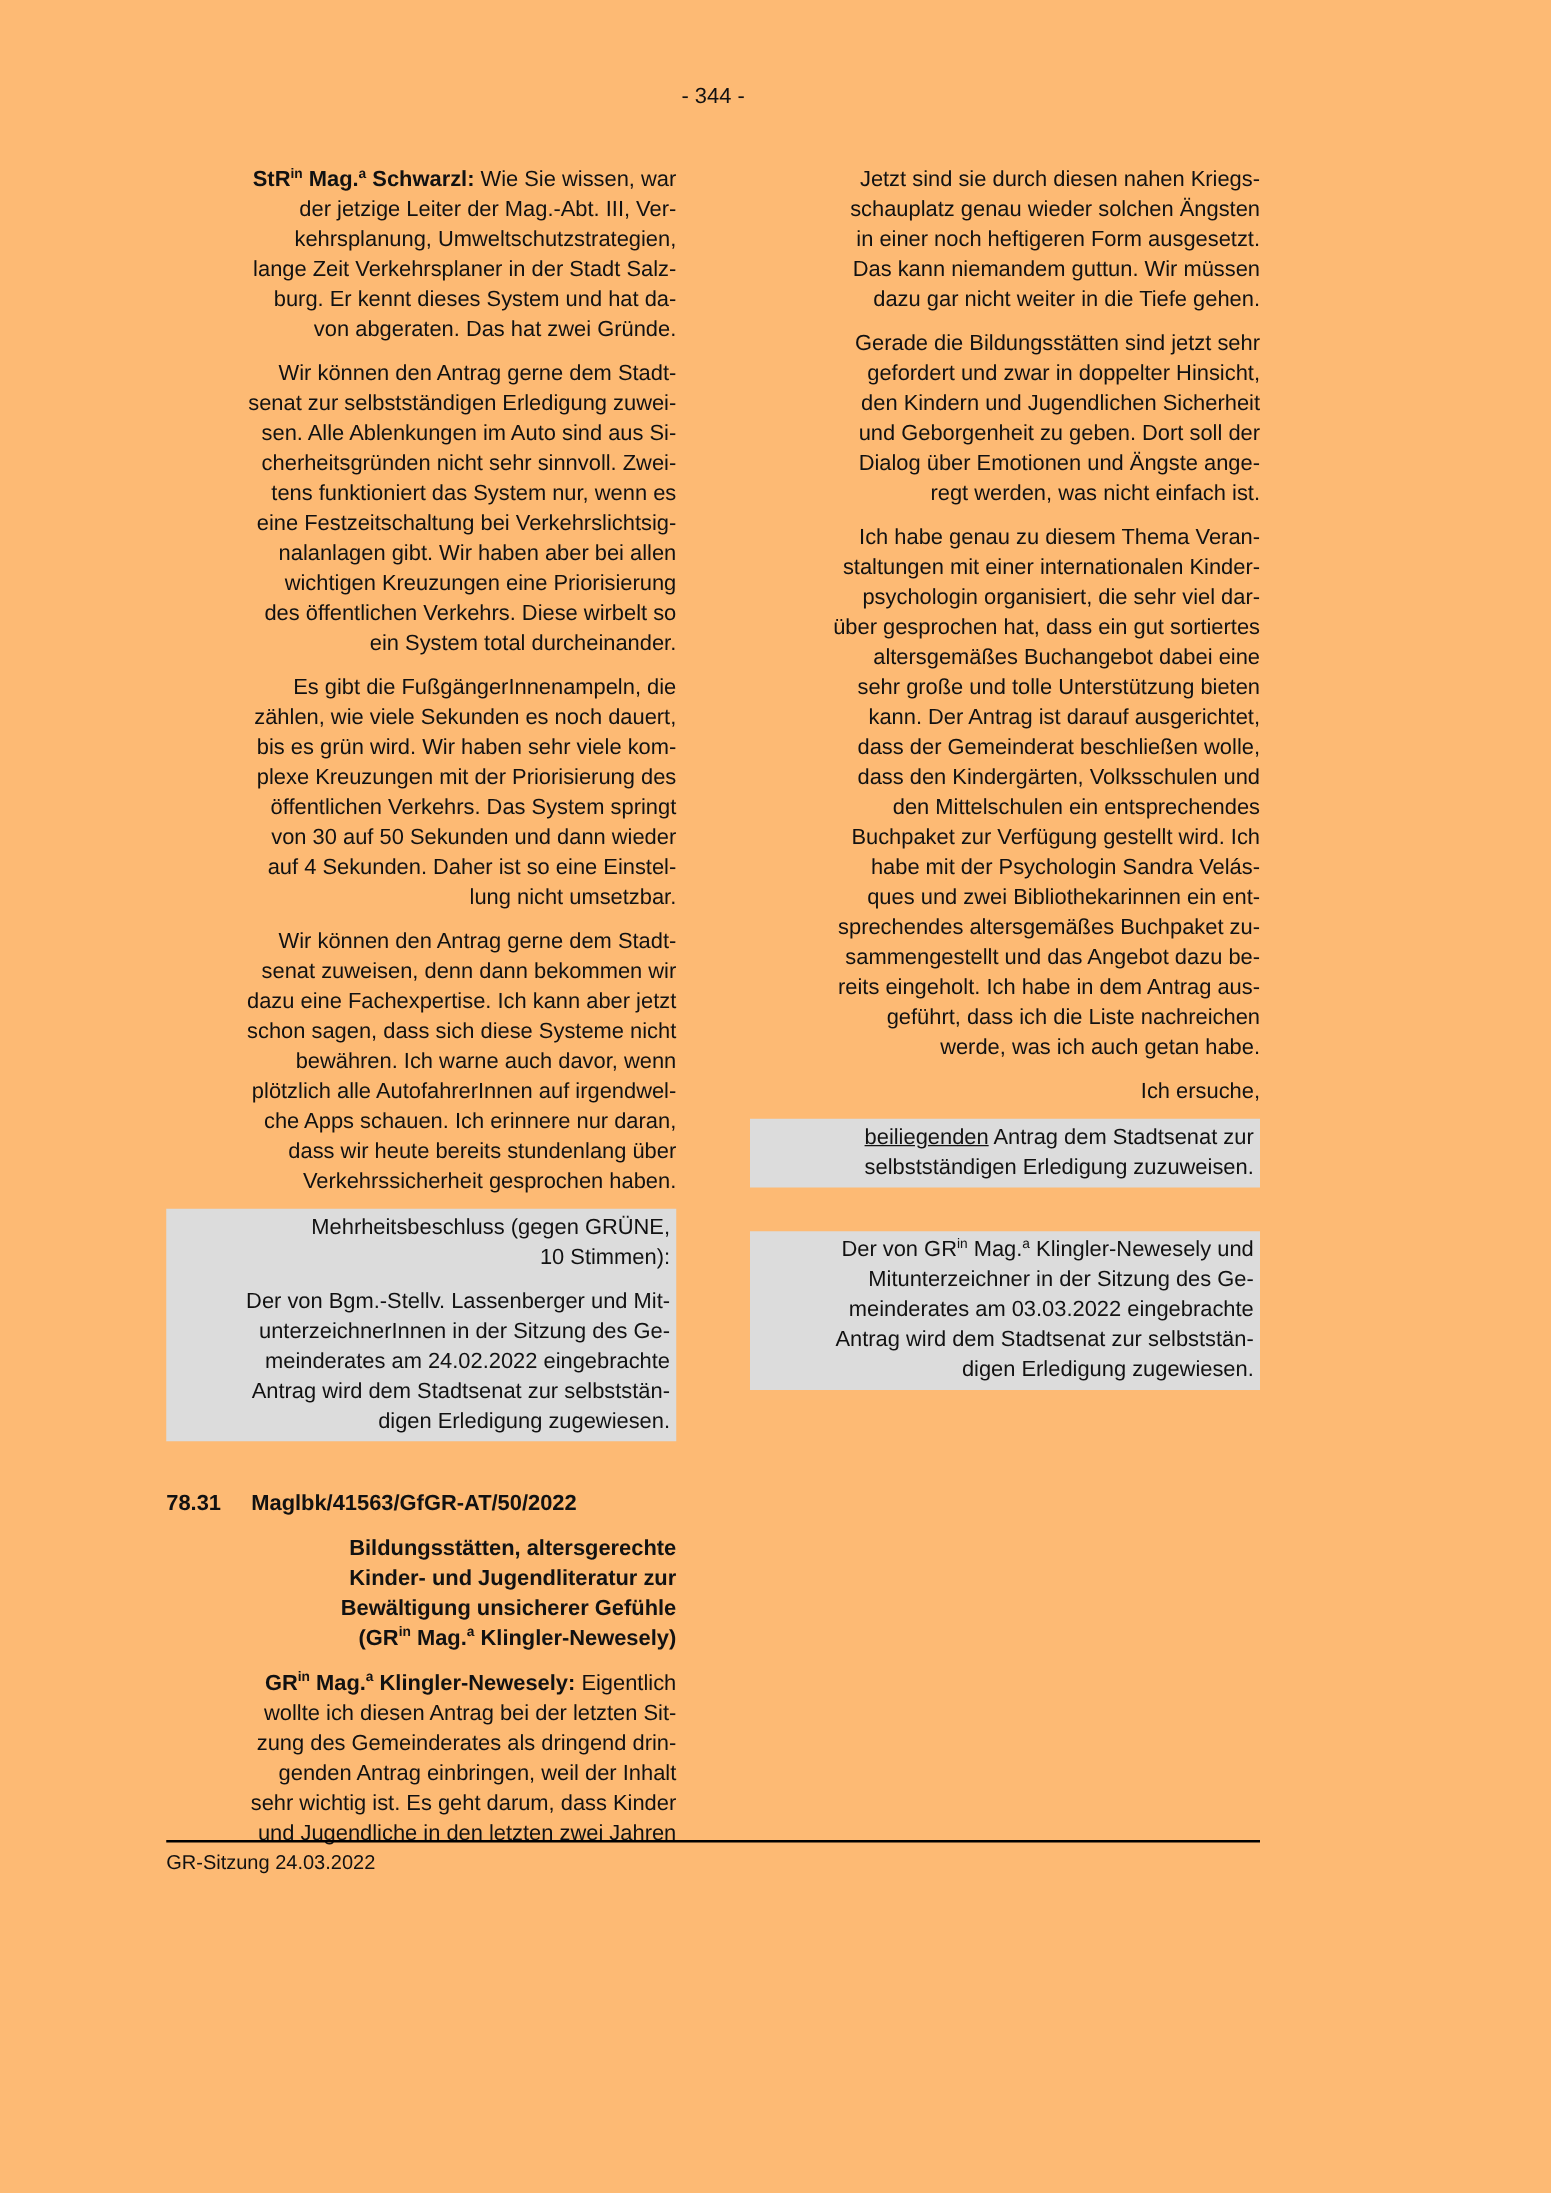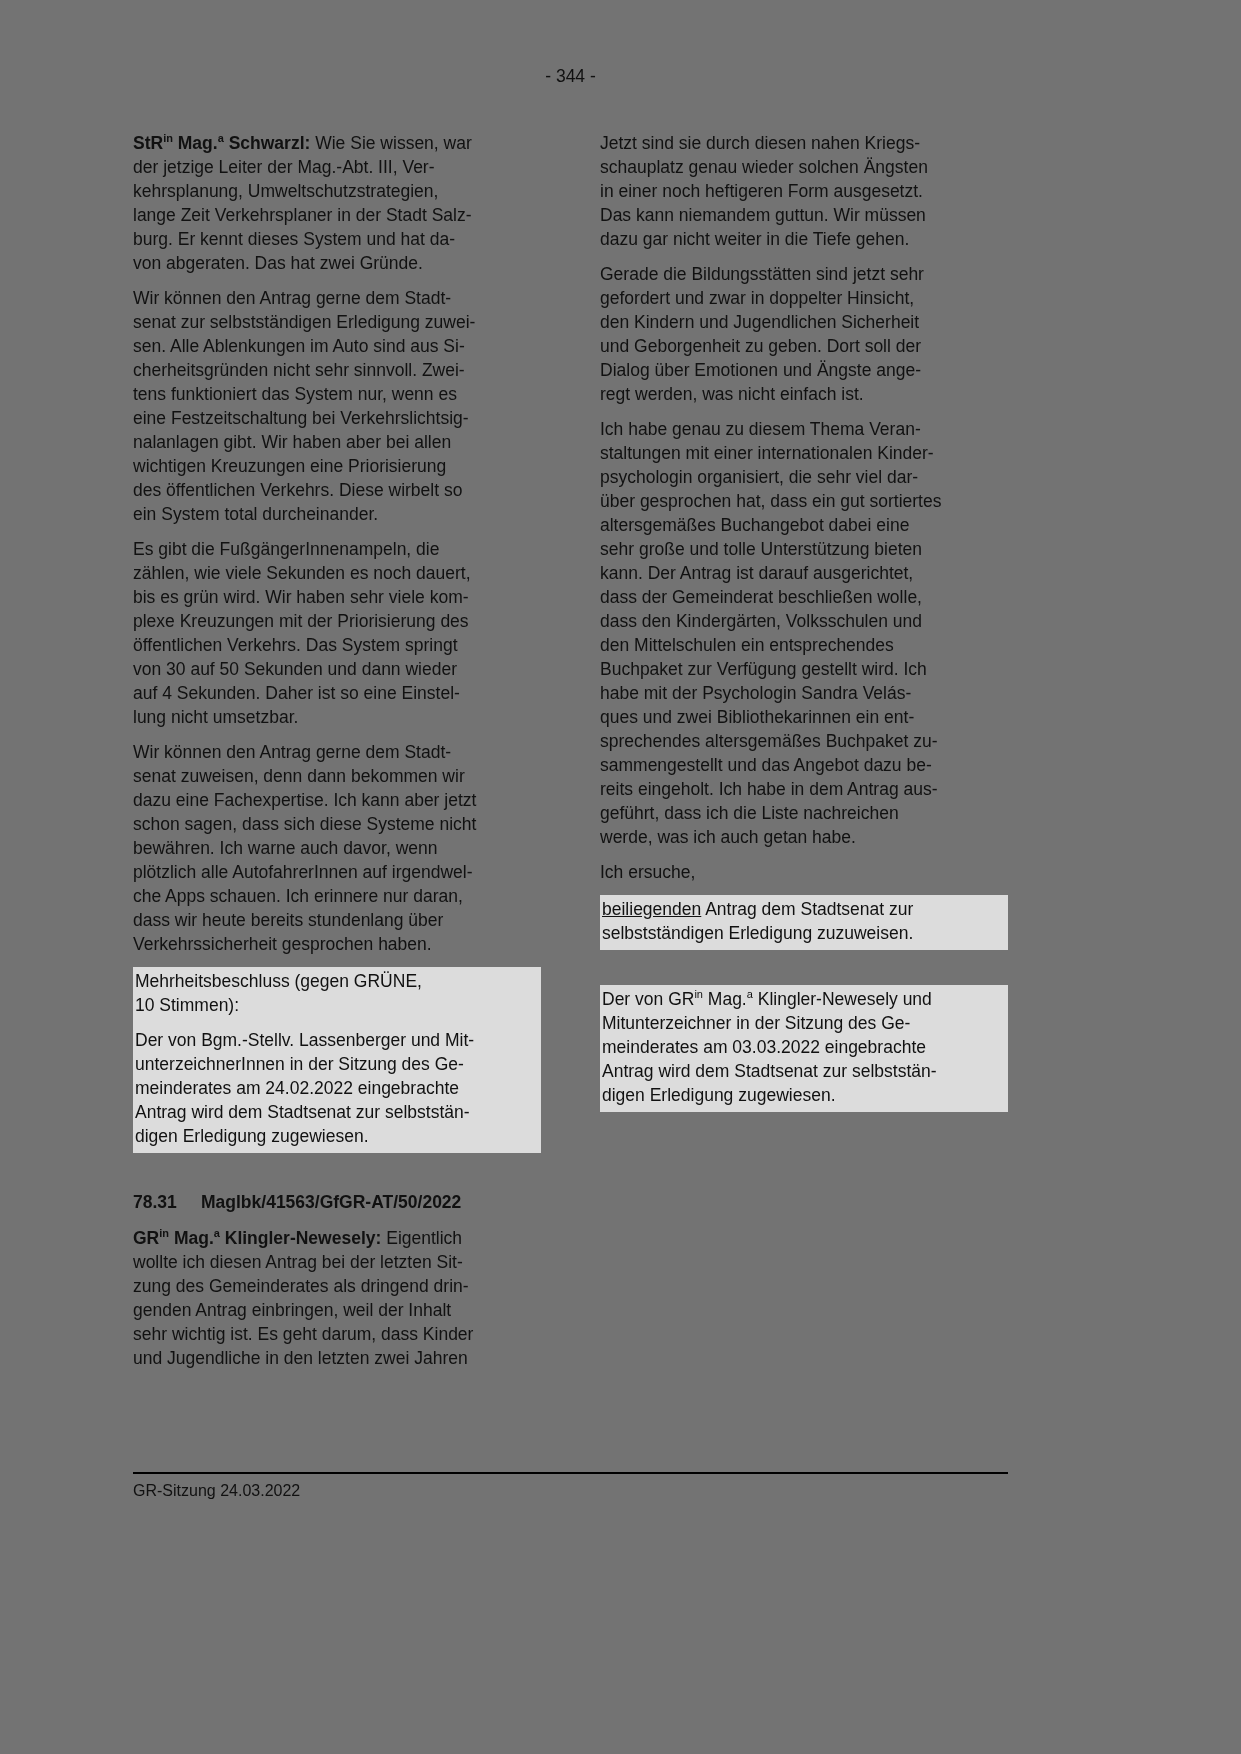--- a/index.html
+++ b/index.html
@@ -1,20 +1,20 @@
 <!DOCTYPE html>
 <html style="--highlight: #dcdcdc;"><head>
 <meta charset="utf-8">
 <style>
   html, body { margin: 0; padding: 0; background: #ffffff; }
   .page {
     position: relative;
     width: 1241px;
     height: 1754px;
-    background: #737373;
+    background: #fdba74;
     font-family: "Liberation Sans", sans-serif;
     color: #111111;
     overflow: hidden;
   }
   .page-number {
     position: absolute;
     top: 64px;
     left: 133px;
     width: 875px;
     text-align: center;
@@ -22,21 +22,21 @@
     line-height: 24px;
   }
   .content {
     position: absolute;
     top: 131px;
     left: 133px;
     width: 875px;
   }
   .columns { display: flex; gap: 59px; align-items: flex-start; }
   .col { width: 408px; font-size: 17.5px; line-height: 24px; }
-  .para { margin: 0 0 11px 0; white-space: pre-line; }
+  .para { margin: 0 0 11px 0; white-space: pre-line; text-align: right; }
   sup { font-size: 11px; line-height: 0; }
   .speaker { font-weight: bold; }
   .decision {
     background: var(--highlight, #dcdcdc);
     padding: 2px 5px 5px 2px;
     margin: 0 0 11px 0;
   }
   .decision .para:last-child { margin-bottom: 0; }
   .u { text-decoration: underline; }
   .agenda-heading {
@@ -106,20 +106,24 @@
 meinderates am 24.02.2022 eingebrachte
 Antrag wird dem Stadtsenat zur selbststän-
 digen Erledigung zugewiesen.</p>
         </div>
 
         <div class="agenda-heading">
           <span class="agenda-num">78.31</span>
           <span class="agenda-ref">Maglbk/41563/GfGR-AT/50/2022</span>
         </div>
 
+        <p class="para agenda-title"><span>Bildungsstätten, altersgerechte
+Kinder- und Jugendliteratur zur
+Bewältigung unsicherer Gefühle
+(GR</span><sup>in</sup><span> Mag.</span><sup>a</sup><span> Klingler-Newesely)</span></p>
 
         <p class="para"><b class="speaker"><span>GR</span><sup>in</sup><span> Mag.</span><sup>a</sup><span> Klingler-Newesely:</span></b><span> Eigentlich
 wollte ich diesen Antrag bei der letzten Sit-
 zung des Gemeinderates als dringend drin-
 genden Antrag einbringen, weil der Inhalt
 sehr wichtig ist. Es geht darum, dass Kinder
 und Jugendliche in den letzten zwei Jahren</span></p>
       </div>
 
       <div class="col">

